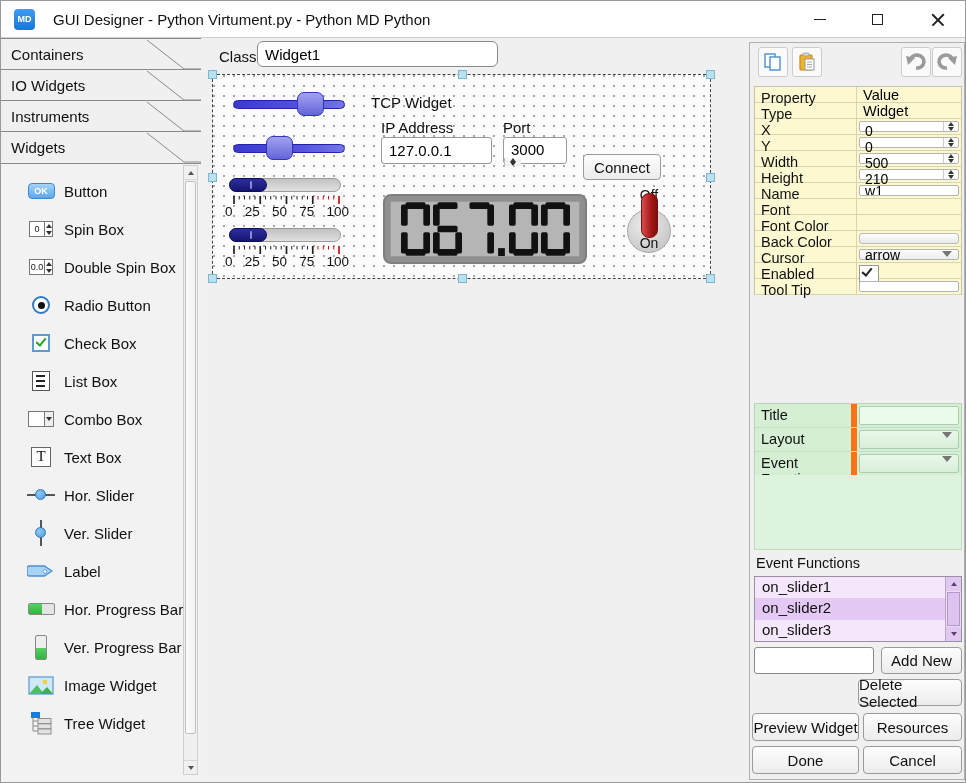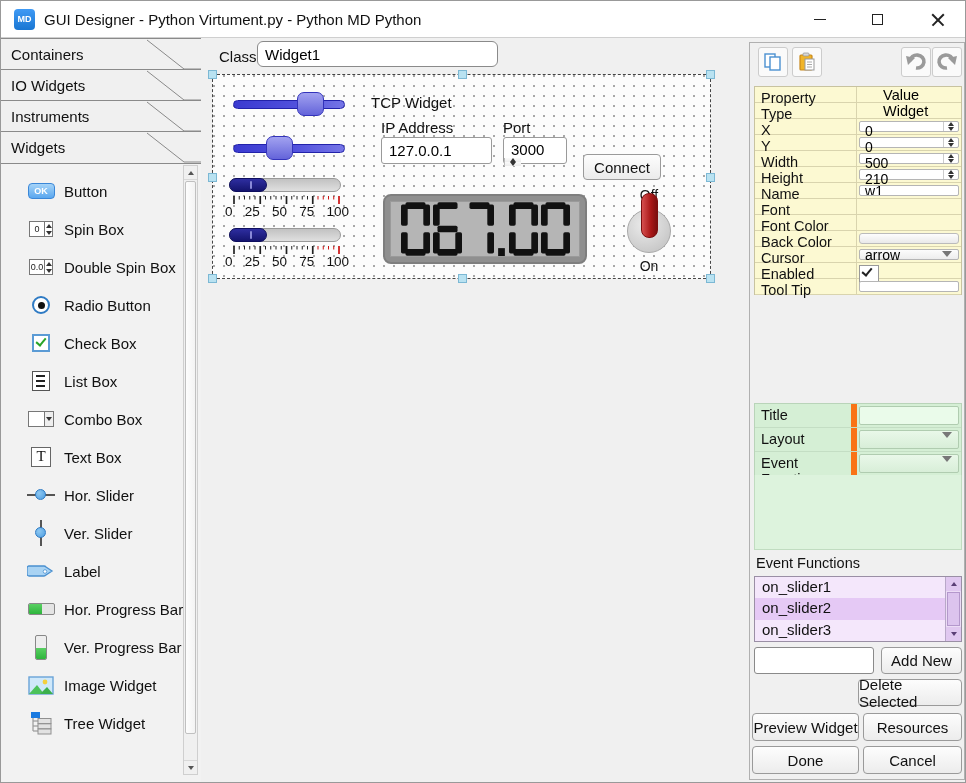--- a/index.html
+++ b/index.html
@@ -3,21 +3,21 @@
 <meta charset="utf-8">
 <style>
   * { box-sizing: border-box; margin: 0; padding: 0; }
   html,body { width: 966px; height: 783px; }
   body { font-family: "Liberation Sans", sans-serif; background: #f0f0f0; position: relative; }
   .window { position: absolute; inset: 0; border: 1px solid #999; background: #f0f0f0; overflow: hidden; }
 
   
   .titlebar { position: absolute; left: 0; top: 0; right: 0; height: 37px; background: #fff; border-bottom: 1px solid #cfcfcf; display: flex; align-items: center; }
   .app-icon { width: 21px; height: 21px; margin-left: 13px; background: linear-gradient(#3f9af5,#1976d2); border-radius: 4px; color: #fff; font-size: 9px; font-weight: bold; display: flex; align-items: center; justify-content: center; }
-  .title-text { margin-left: 9px; font-size: 15px; color: #111; }
+  .title-text { margin-left: 18px; font-size: 15px; color: #111; }
   .win-btn { position: absolute; top: 4px; width: 30px; height: 29px; display: flex; align-items: center; justify-content: center; }
   .wb-min { left: 804px; } .wb-max { left: 861px; } .wb-close { left: 921px; }
   .glyph-min { width: 12px; height: 0; border-top: 1.6px solid #222; }
   .glyph-max { width: 11px; height: 11px; border: 1.6px solid #222; }
   .glyph-close { position: relative; width: 13px; height: 13px; }
   .glyph-close::before, .glyph-close::after { content:''; position: absolute; left: -1px; top: 6px; width: 16px; height: 1.6px; background: #222; }
   .glyph-close::before { transform: rotate(45deg); } .glyph-close::after { transform: rotate(-45deg); }
 
   
   .sidebar { position: absolute; left: 0; top: 37px; width: 200px; bottom: 0; background: #f0f0f0; }
@@ -90,34 +90,34 @@
   .gslider .ghandle { position: absolute; left: 0; top: 0; width: 38px; height: 14px; border-radius: 7px; border: 1px solid #0d0d5e; background: linear-gradient(#2e2ea0,#14146e); }
   .gslider .ghandle::after { content:''; position: absolute; left: 55%; top: 2px; bottom: 2px; width: 2px; background: #8a8ad8; border-radius: 1px; }
   .tick-row { position: absolute; }
   .num-row { position: absolute; width: 124px; display: flex; justify-content: space-between; font-size: 13.5px; color: #111; }
 
   .lcd { position: absolute; left: 170px; top: 119px; width: 204px; height: 70px; background: #8f8f8f; border: 2px solid #7e7e7e; border-radius: 8px; padding: 5px; }
   .lcd-inner { width: 100%; height: 100%; background: #b5b5b5; border: 1px solid #9a9a9a; display: flex; align-items: center; justify-content: center; gap: 3px; }
 
   .toggle { position: absolute; left: 408px; top: 112px; width: 56px; height: 82px; }
   .tog-label { position: absolute; width: 100%; text-align: center; font-size: 14px; color: #111; }
-  .tog-off { top: 0; } .tog-on { top: 71px; }
+  .tog-off { top: 0; } .tog-on { top: 48px; }
   .tog-base { position: absolute; left: 6px; top: 22px; width: 44px; height: 44px; border-radius: 50%; background: radial-gradient(circle at 40% 35%, #ececec, #bdbdbd); border: 1px solid #a8a8a8; }
   .tog-lever { position: absolute; left: 20px; top: 6px; width: 17px; height: 45px; border-radius: 8px; background: linear-gradient(90deg,#d65050,#a81616 60%,#7c0e0e); border: 1px solid #7c0e0e; }
 
   
   .rpanel { position: absolute; left: 748px; top: 41px; width: 216px; height: 738px; border: 1px solid #b0b0b0; background: #f0f0f0; }
   .tool-btn { position: absolute; width: 30px; height: 30px; top: 4px; background: #fafafa; border: 1px solid #ccc; border-radius: 3px; display: flex; align-items: center; justify-content: center; }
   .tb-copy { left: 8px; } .tb-paste { left: 42px; } .tb-undo { left: 151px; } .tb-redo { left: 182px; }
 
   .ptable { position: absolute; left: 4px; top: 43px; width: 208px; border: 1px solid #c8c3a0; border-bottom: none; }
   .prow { display: flex; height: 16px; border-bottom: 1px solid #d9d4ae; background: #fcf9d2; }
   .pname { width: 103px; padding: 3px 0 0 6px; font-size: 14.5px; color: #111; border-right: 1px solid #d9d4ae; }
   .pval { width: 105px; position: relative; font-size: 14.5px; }
-  .pval .plain { padding: 3px 0 0 6px; margin-left: 20px; }
+  .pval .plain { padding: 3px 0 0 6px; }
   .mini-spin { position: absolute; inset: 2px; display: flex; background: #fff; border: 1px solid #b5b5b5; border-radius: 2px; }
   .mini-spin .msv { flex: 1; padding: 1px 0 0 5px; font-size: 14px; }
   .mini-spin .msa { width: 15px; border-left: 1px solid #ccc; display: flex; flex-direction: column; }
   .mini-spin .msa div { flex: 1; display: flex; align-items: center; justify-content: center; }
   .mini-input { position: absolute; inset: 2px; background: #fff; border: 1px solid #b5b5b5; border-radius: 2px; font-size: 14px; padding: 0 5px; font-family: "Liberation Sans", sans-serif; width: calc(100% - 4px); }
   .mini-btn { position: absolute; inset: 2px; background: linear-gradient(#fdfdfd,#e9e9e9); border: 1px solid #bbb; border-radius: 3px; }
   .mini-dd { position: absolute; inset: 2px; background: linear-gradient(#fcfcfc,#ededed); border: 1px solid #b5b5b5; border-radius: 2px; display: flex; align-items: center; padding-left: 5px; font-size: 14px; }
   .mini-dd .dd-arrow { position: absolute; right: 6px; top: 7px; }
   .dd-tri { width: 0; height: 0; border-left: 5px solid transparent; border-right: 5px solid transparent; border-top: 6px solid #777; }
   .mini-check { position: absolute; left: 2px; top: 2px; width: 20px; height: 20px; background: #fff; border: 1px solid #999; }

